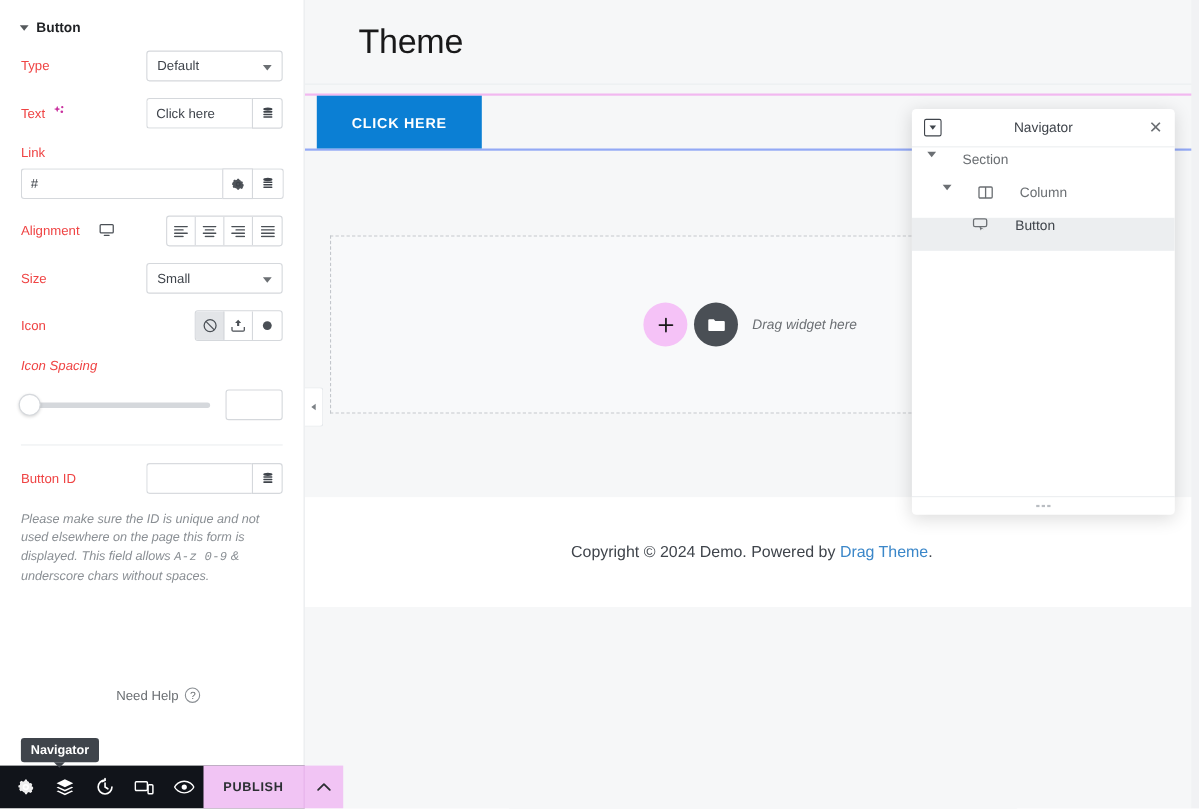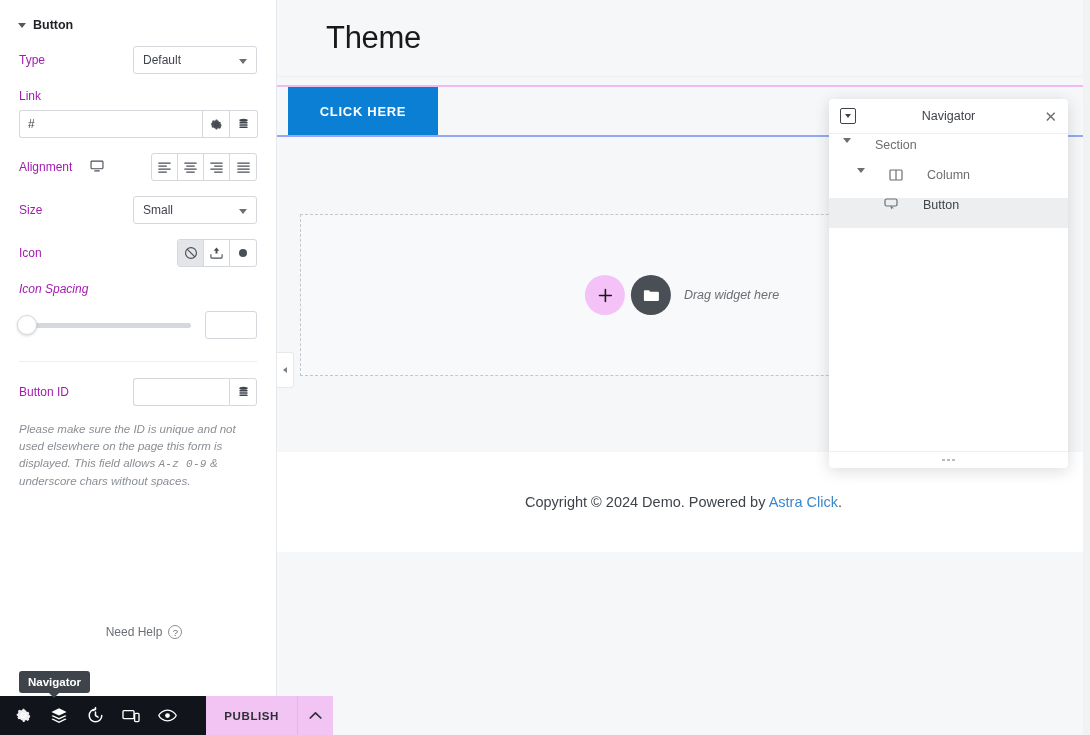--- a/index.html
+++ b/index.html
@@ -46,21 +46,21 @@
   .caret-dn {
     width: 0; height: 0; border-left: 4.5px solid transparent;
     border-right: 4.5px solid transparent; border-top: 5.5px solid #55595c;
   }
 
   .ctrl {
     display: flex; align-items: center; justify-content: space-between;
     padding: 0 19px; min-height: 28px; margin-bottom: 15px;
   }
   .ctrl-label {
-    font-size: 12px; color: #a21caf; display: flex; align-items: center; gap: 6px;
+    font-size: 12px; color: #ef4444; display: flex; align-items: center; gap: 6px;
   }
   .ctrl-stack { padding: 0 19px; margin-bottom: 15px; font-style: italic; }
   .ctrl-stack .ctrl-label { margin-bottom: 7px; }
 
   .select-box {
     position: relative; width: 124px; height: 28px;
     border: 1px solid #d5d8dc; border-radius: 3px; background: #fff;
     display: flex; align-items: center; padding: 0 22px 0 9px;
     font-size: 12px; color: #3f444b; cursor: pointer;
   }
@@ -139,21 +139,21 @@
     padding: 5px 9px; border-radius: 3px; z-index: 20;
   }
   .tooltip:after {
     content: ""; position: absolute; left: 30px; bottom: -5px;
     border-left: 5px solid transparent; border-right: 5px solid transparent;
     border-top: 5px solid #3f444b;
   }
 
   
   .panel-foot {
-    position: absolute; left: 0; bottom: 0; width: 333px; height: 39px;
+    position: absolute; left: 0; bottom: 0; width: 277px; height: 39px;
     background: #11141a; display: flex; align-items: center;
   }
   .foot-icons { display: flex; align-items: center; gap: 0; padding-left: 5px; }
   .foot-btn {
     width: 36px; height: 39px; display: flex; align-items: center; justify-content: center;
     cursor: pointer;
   }
   .publish-wrap {
     margin-left: auto; display: flex; align-items: stretch; height: 39px;
     background: #f1c4f4;
@@ -298,21 +298,21 @@
             <svg width="17" height="15" viewBox="0 0 17 15">
                 <path d="M1 3.2a1 1 0 0 1 1-1h4l1.4 1.6H15a1 1 0 0 1 1 1V12a1 1 0 0 1-1 1H2a1 1 0 0 1-1-1z" fill="#fff"></path>
               </svg>
           </div>
         </div>
         <div class="dz-text">Drag widget here</div>
       </div>
     </div>
 
     <div class="footer-band">
-      <div class="footer-copy"><span>Copyright © 2024 Demo. Powered by </span><a href="#">Astra Click</a><span>.</span></div>
+      <div class="footer-copy"><span>Copyright © 2024 Demo. Powered by </span><a href="#">Drag Theme</a><span>.</span></div>
     </div>
 
     <div class="gray-band"></div>
 
     <div class="collapse-handle">
       <span class="chev-l"></span>
     </div>
 
     <div class="scroll-strip"></div>
 
@@ -368,20 +368,43 @@
       </div>
 
       <div class="ctrl">
         <div class="ctrl-label">Type</div>
         <div class="select-box">
           <span>Default</span>
           <span class="arw"></span>
         </div>
       </div>
 
+      <div class="ctrl">
+        <div class="ctrl-label">
+          <span>Text</span>
+          <span>
+            <svg width="13" height="13" viewBox="0 0 13 13">
+                <path d="M5 1.2l.85 2.1 2.1.85-2.1.85L5 7.1l-.85-2.1-2.1-.85 2.1-.85z" fill="#c9309e"></path>
+                <circle cx="9.6" cy="2.4" r="1.05" fill="#c9309e"></circle>
+                <circle cx="9.2" cy="6.6" r="1.2" fill="#c9309e"></circle>
+              </svg>
+          </span>
+        </div>
+        <div class="input-group">
+          <input class="txt" value="Click here" style="">
+          <div class="ig-btn">
+            <svg width="13" height="13" viewBox="0 0 13 13">
+                <ellipse cx="6.5" cy="2.2" rx="4.2" ry="1.5" fill="#3f444b"></ellipse>
+                <rect x="2.3" y="4" width="8.4" height="1.4" rx=".7" fill="#3f444b"></rect>
+                <rect x="2.3" y="6.3" width="8.4" height="1.4" rx=".7" fill="#3f444b"></rect>
+                <rect x="2.3" y="8.6" width="8.4" height="1.4" rx=".7" fill="#3f444b"></rect>
+              </svg>
+          </div>
+        </div>
+      </div>
 
       <div class="link-row">
         <div class="ctrl-label" style="margin-bottom:7px">Link</div>
         <div class="input-group">
           <input class="txt" value="#" style="">
           <div class="ig-btn">
             <svg width="13" height="13" viewBox="0 0 16 16">
                 <path d="M8 5.2a2.8 2.8 0 1 0 0 5.6 2.8 2.8 0 0 0 0-5.6zm0 4.1a1.3 1.3 0 1 1 0-2.6 1.3 1.3 0 0 1 0 2.6z" fill="#3f444b"></path>
                 <path d="M14 8l-1.2-.5.6-1.2-1-1.7-1.3.3L10.6 3.5 9.4 3 8.8 1.8h-1.6L6.6 3l-1.2.5-1.1-.8-1.7 1 .3 1.3L1.8 6.1 1.3 7.3v1.4l1.2.5-.6 1.2 1 1.7 1.3-.3L5.4 12.5l1.2.5.6 1.2h1.6l.6-1.2 1.2-.5 1.1.8 1.7-1-.3-1.3 1.1-1.1z" fill="#3f444b" opacity=".92"></path>
               </svg>

